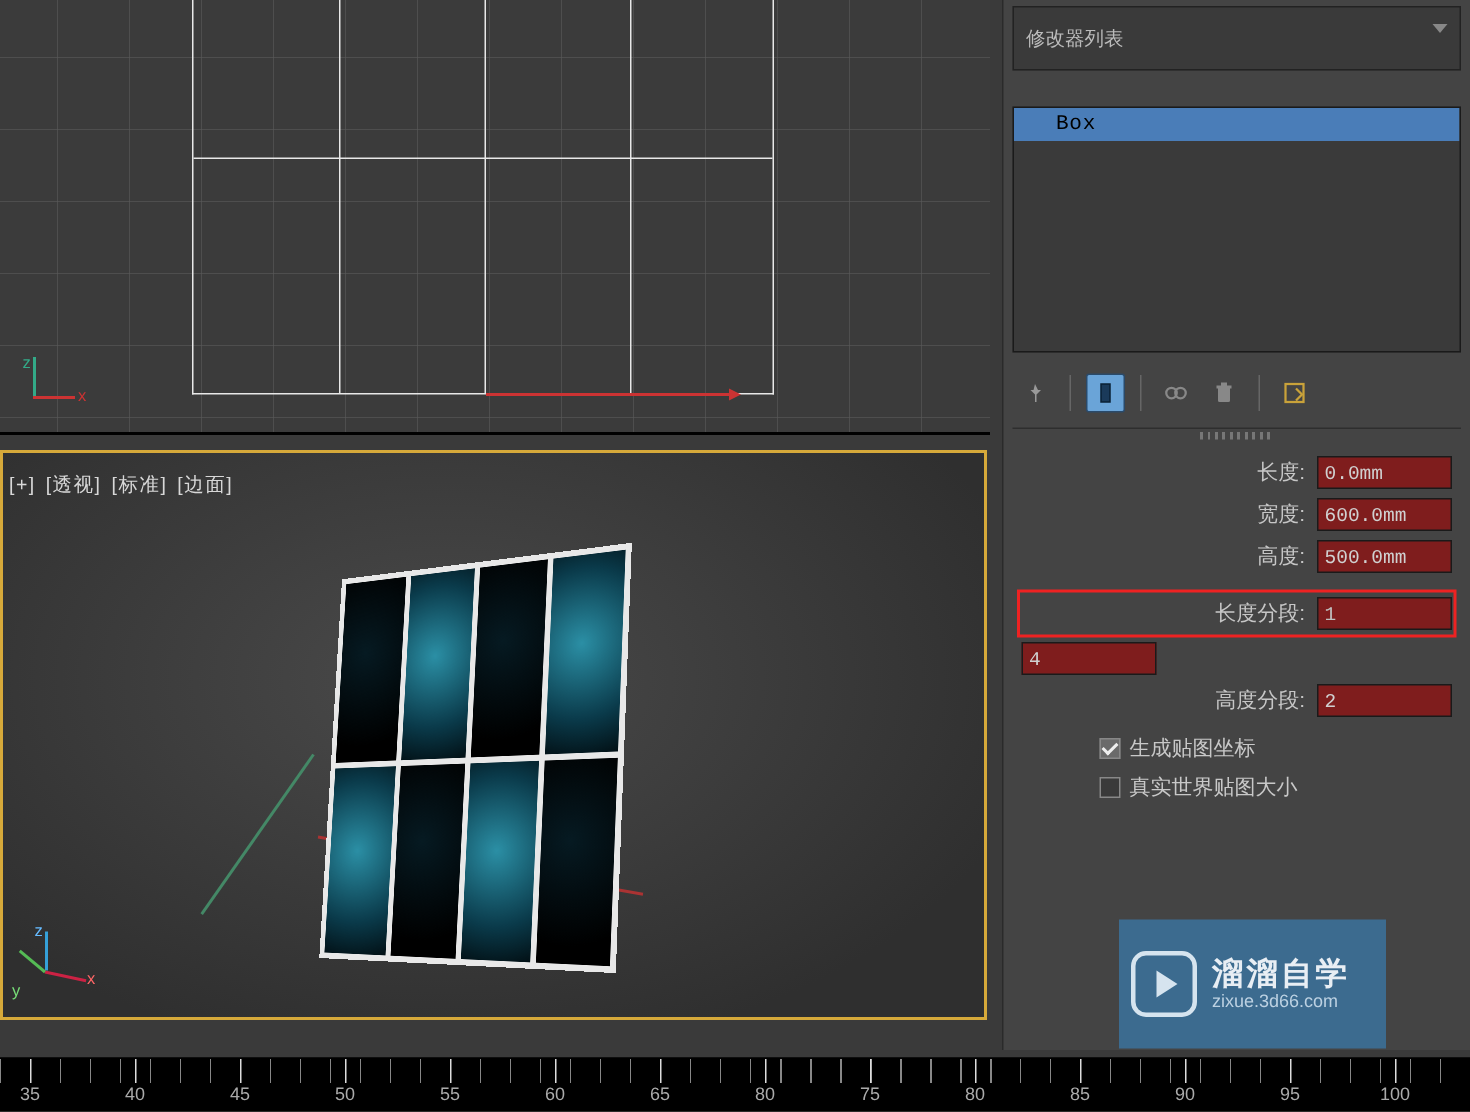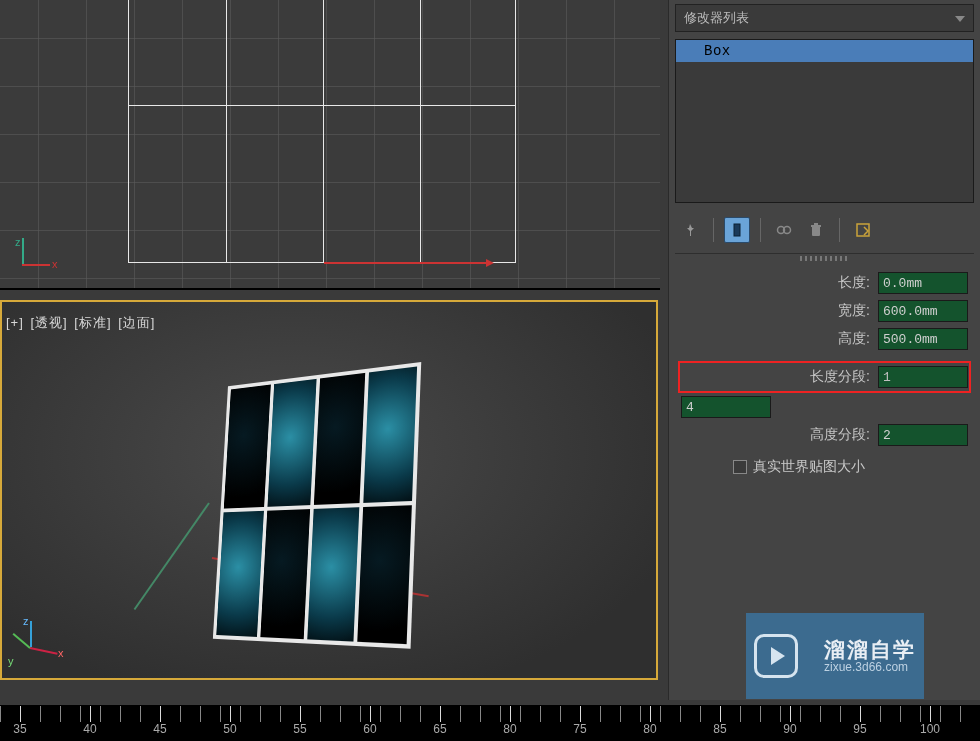--- a/index.html
+++ b/index.html
@@ -82,23 +82,23 @@
   .gizmo2 .lz { position:absolute; left:15px; top:-2px; color:#6bf; font-size:11px; }
   .gizmo2 .lx { position:absolute; left:50px; top:30px; color:#f66; font-size:11px; }
   .gizmo2 .ly { position:absolute; left:0px; top:38px; color:#7d7; font-size:11px; }
 
   
   .right-panel {
     position:absolute; right:0; top:0; width:312px; height:700px;
     background:#444; border-left:1px solid #2a2a2a; padding:4px 6px 0 6px;
   }
   .dropdown {
-    height:28px; background:#3a3a3a; border:1px solid #222;
+    height:43px; background:#3a3a3a; border:1px solid #222;
     display:flex; align-items:center; padding:0 8px; color:#bbb; position:relative;
-    margin-bottom:7px;
+    margin-bottom:24px;
   }
   .dropdown::after {
     content:""; position:absolute; right:8px; top:11px;
     border-left:5px solid transparent; border-right:5px solid transparent; border-top:6px solid #888;
   }
   .stack-list {
     background:#3a3a3a; border:1px solid #1a1a1a; height:164px; margin-bottom:10px;
     overflow:hidden;
   }
   .stack-item {
@@ -133,21 +133,21 @@
     width:0;height:0;border-top:5px solid transparent;border-bottom:5px solid transparent;border-left:6px solid #bbb;
     transform:rotate(90deg);
   }
   .rollout-header .dots { position:absolute; right:6px; top:8px; color:#888; letter-spacing:1px; font-size:9px; }
 
   .params { padding:8px 6px 0 6px; }
   .row { display:flex; align-items:center; margin-bottom:6px; }
   .row label { flex:1; text-align:right; padding-right:8px; color:#c6c6c6; font-size:14px; }
   .spinner {
     display:flex; align-items:center; width:90px; height:22px;
-    background:#14532d; border:1px solid #1a1a1a;
+    background:#7f1d1d; border:1px solid #1a1a1a;
   }
   .spinner input {
     flex:1; background:transparent; border:none; color:#d0d0d0; font-size:13px; padding:0 4px; outline:none;
     font-family:"Courier New", monospace;
   }
 
   .row.highlight {
     outline:2px solid #e22; outline-offset:1px; padding:2px 0;
   }
   .row.highlight .spinner input { color:#c0c0c0; }
@@ -168,21 +168,21 @@
     position:absolute; left:0; right:0; top:0; height:16px;
     background:
       repeating-linear-gradient(90deg, #888 0 1px, transparent 1px 20px);
   }
   .timeline .major { position:absolute; top:0; width:1px; height:16px; background:#ddd; }
   .timeline .lbl { position:absolute; top:16px; font-size:12px; color:#aaa; transform:translateX(-50%); }
 
   
   .watermark {
     position:absolute; right:56px; bottom:42px; width:178px; height:86px;
-    background:#3c6b8f; display:flex; align-items:center; justify-content:space-between; gap:10px;
+    background:#3c6b8f; display:flex; align-items:center; justify-content:flex-start; gap:10px;
     color:#e8eef4; padding:8px;
   }
   .watermark .play {
     width:44px;height:44px;border:3px solid #d6e4ef;border-radius:10px;display:flex;align-items:center;justify-content:center;
   }
   .watermark .play::after {
     content:""; border-left:14px solid #d6e4ef; border-top:9px solid transparent; border-bottom:9px solid transparent; margin-left:4px;
   }
   .watermark .txt { display:flex; flex-direction:column; line-height:1.1; }
   .watermark .big { font-size:21px; font-weight:600; letter-spacing:2px; }
@@ -328,20 +328,24 @@
     </div>
 
     <div class="row">
       <label>高度分段:</label>
       <div class="spinner">
         <input value="2" style="">
 
       </div>
     </div>
 
+    <div class="chk-row">
+      <span class="chk checked"></span>
+      <span>生成贴图坐标</span>
+    </div>
     <div class="chk-row">
       <span class="chk"></span>
       <span>真实世界贴图大小</span>
     </div>
 
   </div>
 </div>
 
 <div class="timeline">
   <div class="ticks"></div>

